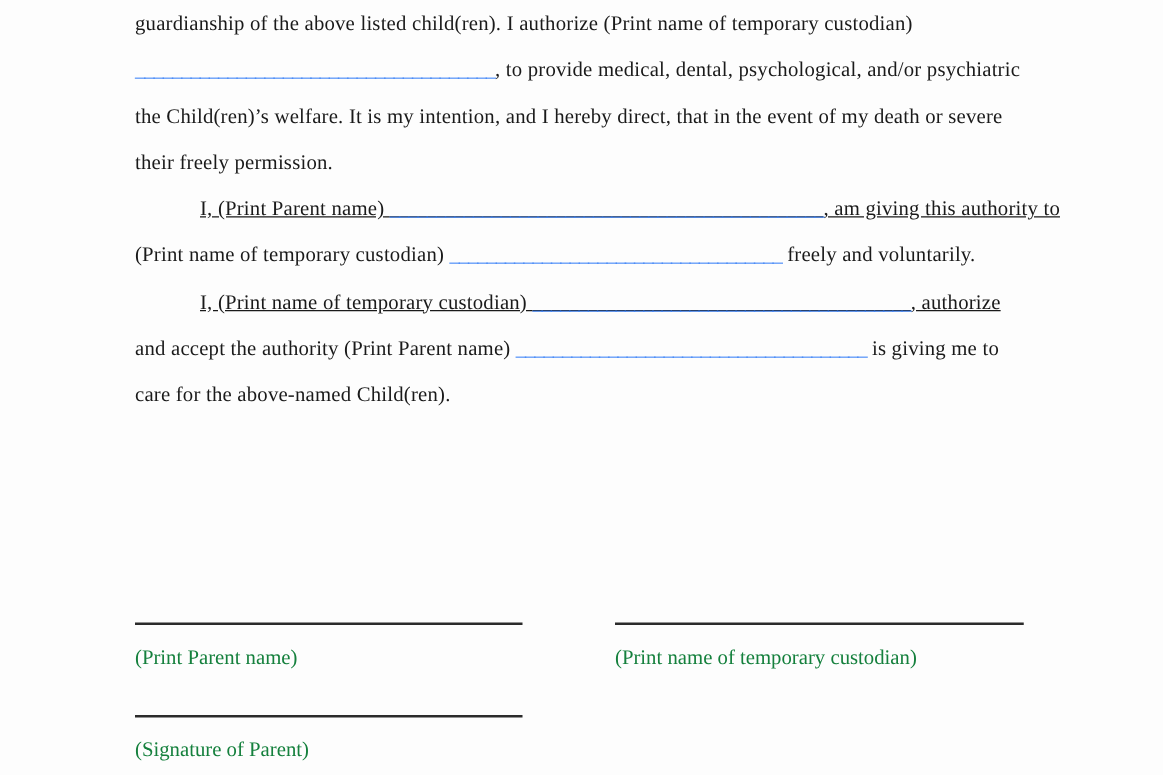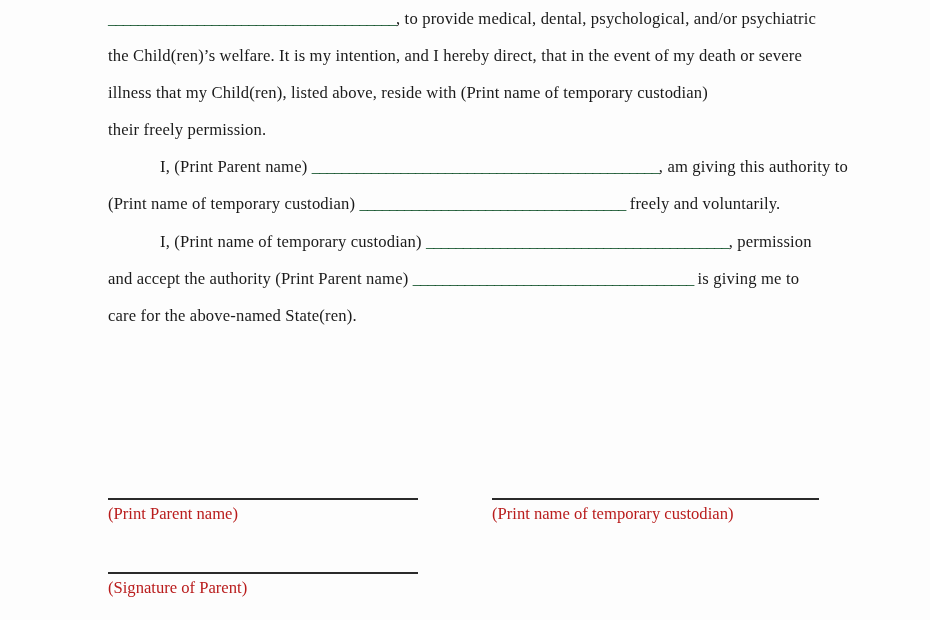--- a/index.html
+++ b/index.html
@@ -38,27 +38,28 @@
     font-size: 16.6px;
     line-height: 37.1px;
     height: 37.1px;
     letter-spacing: 0.01em;
     white-space: nowrap;
     color: #1a1a1a;
   }
 
   .doc-line.indented {
     text-indent: 52px;
+    text-decoration: underline;
   }
 
   
   .blank {
     font-family: "Liberation Serif", "DejaVu Serif", serif;
     letter-spacing: -0.055em;
-    color: #14532d;
+    color: #3b82f6;
   }
 
   
   #signature-block {
     position: absolute;
     left: 108px;
     top: 498px;
     width: 738px;
   }
 
@@ -78,69 +79,69 @@
     height: 0;
     border-top: 2px solid #2b2b2b;
     width: 100%;
   }
   .sig-col.left .sig-rule  { width: 310px; }
   .sig-col.right .sig-rule { width: 327px; }
 
   .sig-caption {
     font-size: 16.6px;
     line-height: 24px;
-    padding-top: 2px;
+    padding-top: 14px;
     white-space: nowrap;
-    color: #b91c1c;
+    color: #15803d;
   }
 </style>
 </head>
 <body>
 
 <div id="doc-page">
 
   <div id="body-text">
 
+    <div class="doc-line">
+      <span>guardianship of the above listed child(ren).  I authorize (Print name of temporary custodian)</span>
+    </div>
 
     <div class="doc-line">
       <span class="blank">_______________________________________</span><span>, to provide medical, dental, psychological, and/or psychiatric</span>
     </div>
 
 
     <div class="doc-line">
       <span>the Child(ren)’s welfare.   It is my intention, and I hereby direct, that in the event of my death or severe</span>
     </div>
 
-    <div class="doc-line">
-      <span>illness that my Child(ren), listed above, reside with (Print name of temporary custodian)</span>
-    </div>
 
 
     <div class="doc-line">
       <span>their  freely permission.</span>
     </div>
 
     <div class="doc-line indented">
       <span>I, (Print Parent name) </span><span class="blank">_______________________________________________</span><span>, am giving this authority to</span>
     </div>
 
     <div class="doc-line">
       <span>(Print name of temporary custodian) </span><span class="blank">____________________________________</span><span> freely and voluntarily.</span>
     </div>
 
     <div class="doc-line indented">
-      <span>I, (Print name of temporary custodian) </span><span class="blank">_________________________________________</span><span>, permission</span>
+      <span>I, (Print name of temporary custodian) </span><span class="blank">_________________________________________</span><span>, authorize</span>
     </div>
 
     <div class="doc-line">
       <span>and accept the authority (Print Parent name) </span><span class="blank">______________________________________</span><span> is giving me to</span>
     </div>
 
     <div class="doc-line">
-      <span>care for the above-named State(ren).</span>
+      <span>care for the above-named Child(ren).</span>
     </div>
 
   </div>
 
   <div id="signature-block">
 
     <div class="sig-row">
       <div class="sig-col left">
         <div class="sig-rule"></div>
         <div class="sig-caption">(Print Parent name)</div>

